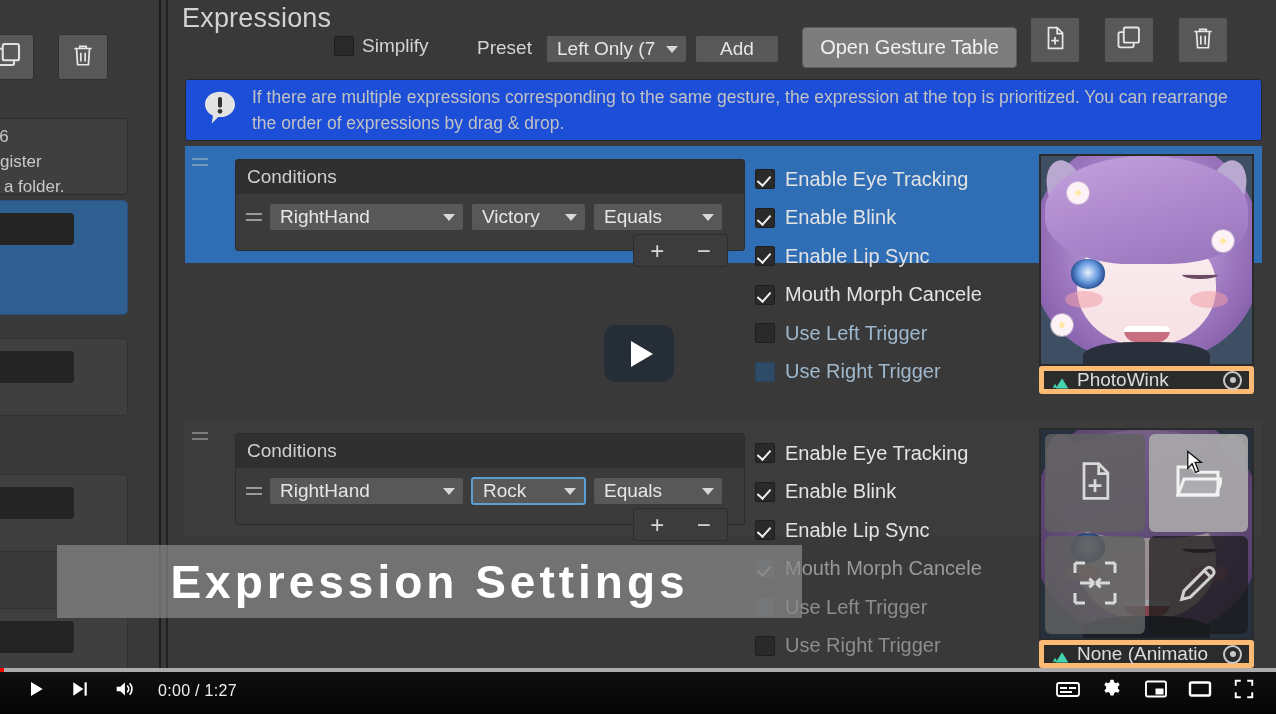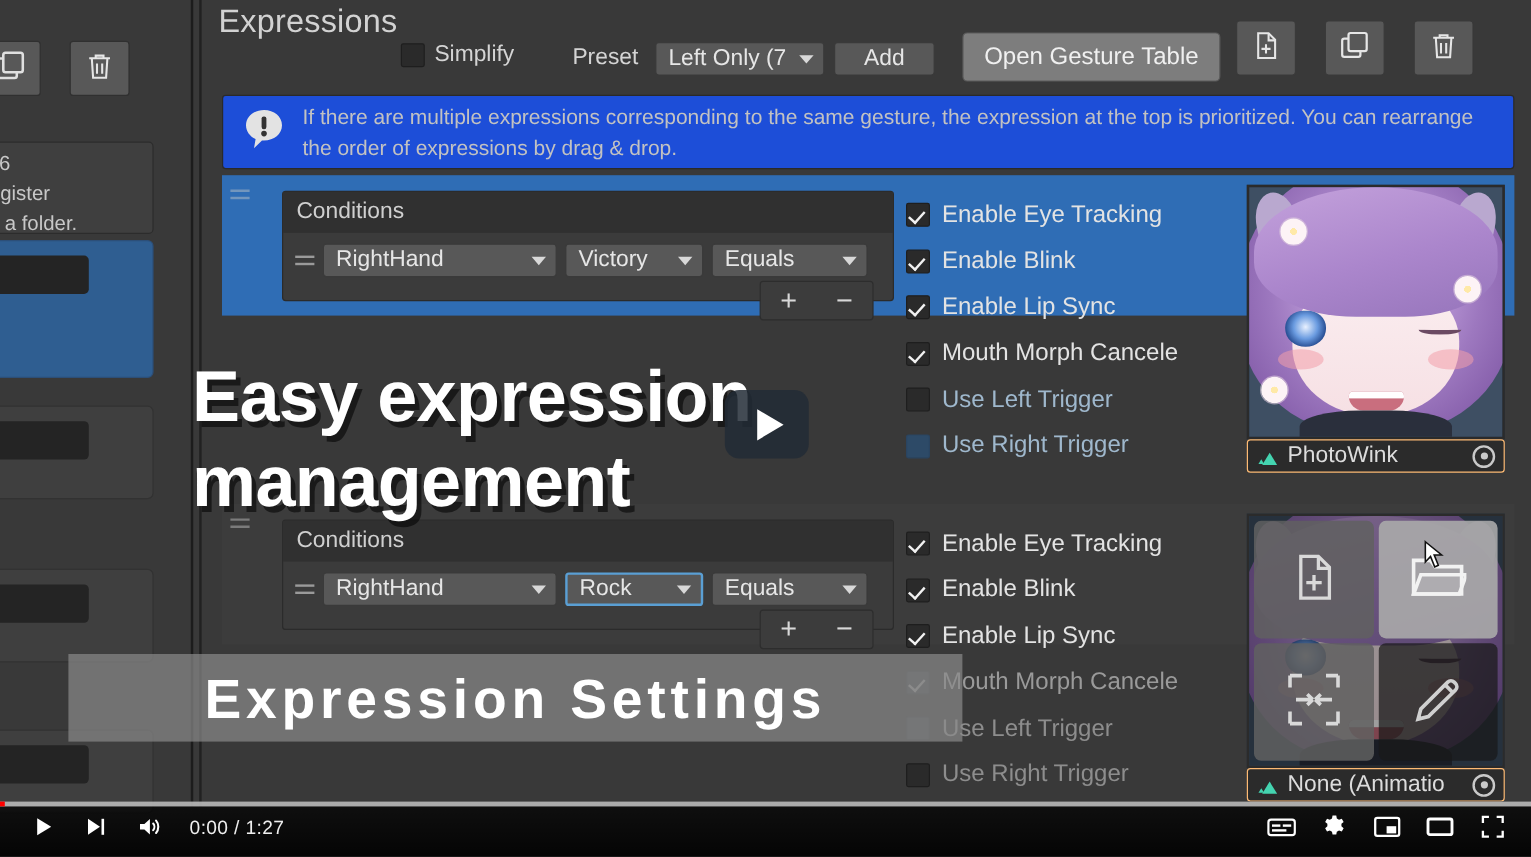--- a/index.html
+++ b/index.html
@@ -148,21 +148,21 @@
   .chkline.ghost .lbl { color: #9a9a9a; }
 
   
   .objfield { position: absolute; right: 8px; top: 8px; width: 215px; height: 240px; }
   .objthumb {
     position: absolute; inset: 0 0 28px 0; border: 2px solid #2b2b2b;
     overflow: hidden; background: #2c3a4a;
   }
   .objlabel {
     position: absolute; left: 0; right: 0; bottom: 0; height: 28px;
-    background: #2b2b2b; border: 1px solid #fdba74; border-radius: 3px;
+    background: #2b2b2b; border: 5px solid #fdba74; border-radius: 3px;
     display: flex; align-items: center; gap: 7px; padding: 0 7px;
     color: #dcdcdc; font-size: 19px;
   }
   .objlabel .spin {
     margin-left: auto; width: 19px; height: 19px; border-radius: 50%;
     border: 2px solid #c9c9c9; display: flex; align-items: center; justify-content: center;
   }
   .objlabel .spin::after { content:""; width: 6px; height: 6px; border-radius: 50%; background: #c9c9c9; }
   .unity-logo {
     width: 19px; height: 14px; flex: 0 0 auto;
@@ -575,24 +575,20 @@
               </svg>
             </span>
             <span>None (Animatio</span>
             <span class="spin"></span>
           </div>
         </div>
       </div>
     </div>
   </div>
 
-  <div class="ov-title">
-    <div>Easy expression</div>
-    <div>management</div>
-  </div>
 
   <div class="ov-sub">
     <span>Expression Settings</span>
   </div>
 
   <div class="playbtn">
     <span class="tri"></span>
   </div>
 
   <div class="player-bar">

